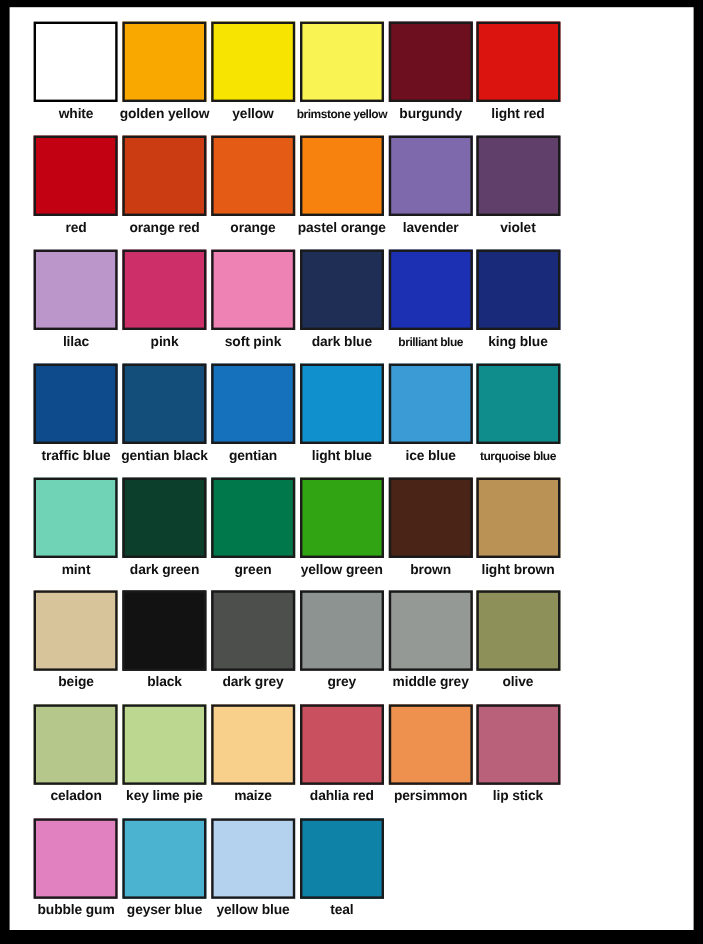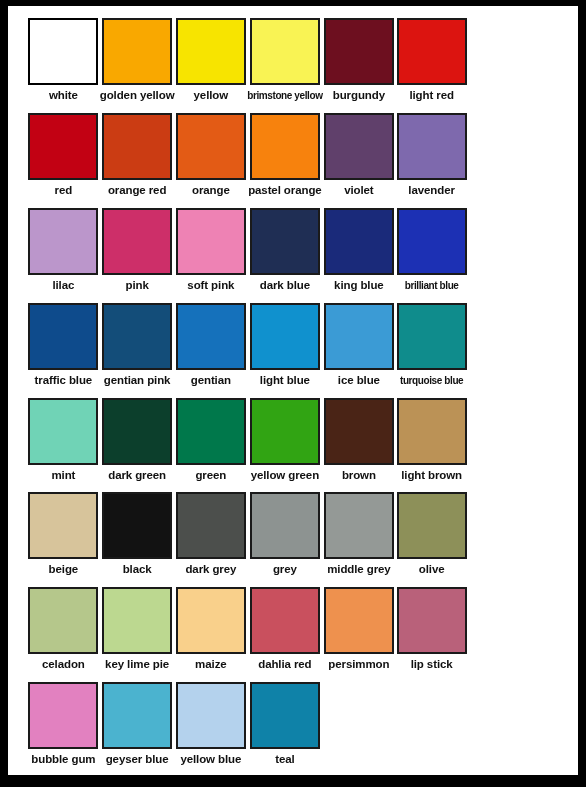--- a/index.html
+++ b/index.html
@@ -108,58 +108,58 @@
         </div>
         <div class="cell">
           <div class="swatch" style="background-color: rgb(227, 91, 21);"></div>
           <div class="label">orange</div>
         </div>
         <div class="cell">
           <div class="swatch" style="background-color: rgb(247, 130, 13);"></div>
           <div class="label">pastel orange</div>
         </div>
         <div class="cell">
+          <div class="swatch" style="background-color: rgb(126, 105, 173);"></div>
+          <div class="label">lavender</div>
+        </div>
+        <div class="cell">
           <div class="swatch" style="background-color: rgb(96, 64, 107);"></div>
           <div class="label">violet</div>
         </div>
         <div class="cell">
-          <div class="swatch" style="background-color: rgb(126, 105, 173);"></div>
-          <div class="label">lavender</div>
-        </div>
-        <div class="cell">
           <div class="swatch" style="background-color: rgb(187, 150, 203);"></div>
           <div class="label">lilac</div>
         </div>
         <div class="cell">
           <div class="swatch" style="background-color: rgb(205, 47, 105);"></div>
           <div class="label">pink</div>
         </div>
         <div class="cell">
           <div class="swatch" style="background-color: rgb(238, 130, 180);"></div>
           <div class="label">soft pink</div>
         </div>
         <div class="cell">
           <div class="swatch" style="background-color: rgb(31, 46, 84);"></div>
           <div class="label">dark blue</div>
         </div>
         <div class="cell">
+          <div class="swatch" style="background-color: rgb(28, 48, 180);"></div>
+          <div class="label small">brilliant blue</div>
+        </div>
+        <div class="cell">
           <div class="swatch" style="background-color: rgb(26, 42, 122);"></div>
           <div class="label">king blue</div>
         </div>
         <div class="cell">
-          <div class="swatch" style="background-color: rgb(28, 48, 180);"></div>
-          <div class="label small">brilliant blue</div>
-        </div>
-        <div class="cell">
           <div class="swatch" style="background-color: rgb(14, 75, 140);"></div>
           <div class="label">traffic blue</div>
         </div>
         <div class="cell">
           <div class="swatch" style="background-color: rgb(19, 77, 121);"></div>
-          <div class="label">gentian pink</div>
+          <div class="label">gentian black</div>
         </div>
         <div class="cell">
           <div class="swatch" style="background-color: rgb(21, 113, 187);"></div>
           <div class="label">gentian</div>
         </div>
         <div class="cell">
           <div class="swatch" style="background-color: rgb(16, 145, 206);"></div>
           <div class="label">light blue</div>
         </div>
         <div class="cell">

